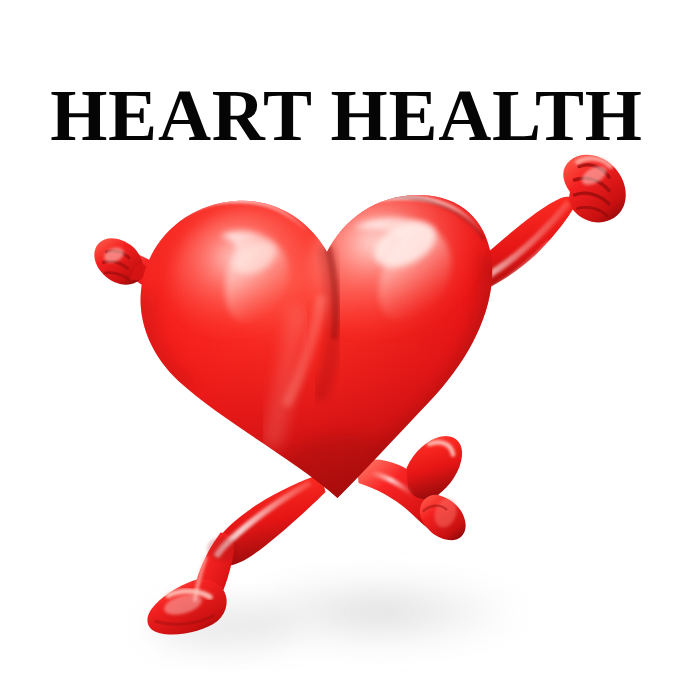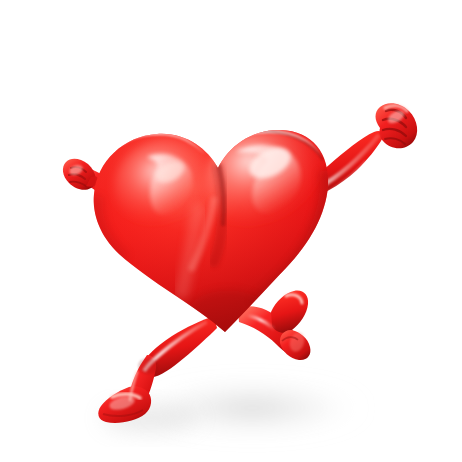--- a/index.html
+++ b/index.html
@@ -36,20 +36,21 @@
     top: 0;
     width: 462px;
     height: 462px;
   }
 </style>
 </head>
 <body>
 
 <div id="poster">
 
+  <div id="title">HEART HEALTH</div>
 
   <svg id="art" viewBox="0 0 462 462" xmlns="http://www.w3.org/2000/svg">
     <defs>
 
       <radialGradient id="gHeartMain" cx="42%" cy="28%" r="82%">
         <stop offset="0%" stop-color="#FF5A4A"></stop>
         <stop offset="28%" stop-color="#FB2A22"></stop>
         <stop offset="62%" stop-color="#EE1616"></stop>
         <stop offset="88%" stop-color="#D01010"></stop>
         <stop offset="100%" stop-color="#A80C0C"></stop>

